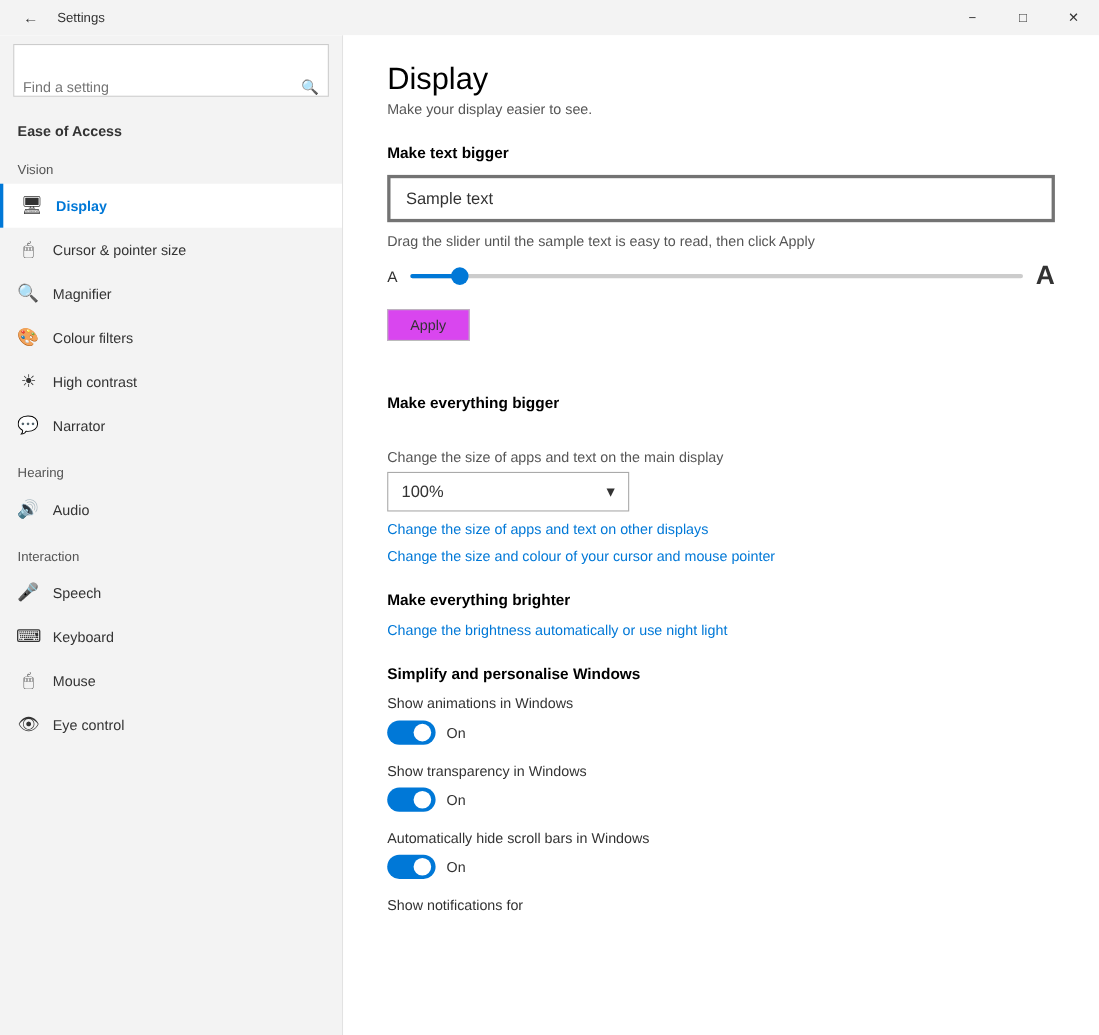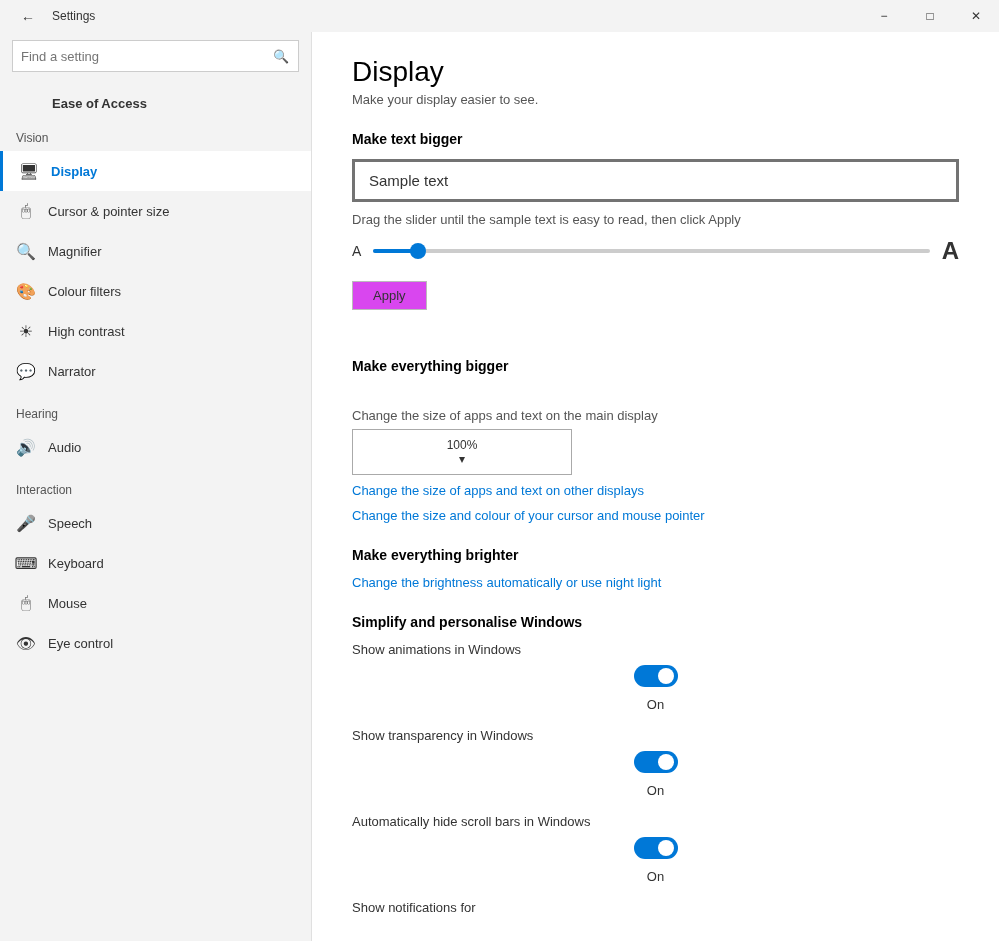--- a/index.html
+++ b/index.html
@@ -12,29 +12,29 @@
     .titlebar-title { font-size: 12px; color: #333; flex: 1; margin-left: 8px; }
     .titlebar-controls { display: flex; margin-left: auto; }
     .titlebar-btn { width: 46px; height: 32px; display: flex; align-items: center; justify-content: center; cursor: pointer; font-size: 12px; color: #333; }
 
     
     .main-layout { display: flex; flex: 1; overflow: hidden; }
 
     
     .sidebar { width: 312px; background: #f3f3f3; display: flex; flex-direction: column; overflow-y: auto; flex-shrink: 0; border-right: 1px solid #e0e0e0; }
     .sidebar-search { padding: 8px 12px 12px; }
-    .search-box { display: flex; align-items: center; border: 1px solid #ccc; background: #fff; height: 32px; padding: 0 8px; }
+    .search-box { display: flex; align-items: flex-end; border: 1px solid #ccc; background: #fff; height: 48px; padding: 0 8px; }
     .search-box input { border: none; outline: none; flex: 1; font-size: 13px; background: transparent; }
     .search-box .search-icon { color: #555; font-size: 13px; }
     .section-label { font-size: 12px; color: #555; padding: 16px 16px 6px; font-weight: 400; }
     .sidebar-item { display: flex; align-items: center; padding: 10px 16px; cursor: pointer; color: #333; font-size: 13px; position: relative; }
     .sidebar-item.active { background: #fff; border-left: 3px solid #0078d7; }
     .sidebar-item.active .item-label { color: #0078d7; font-weight: 600; }
     .sidebar-item .icon { width: 20px; height: 20px; margin-right: 12px; display: flex; align-items: center; justify-content: center; font-size: 16px; flex-shrink: 0; }
-    .sidebar-header { padding: 12px 16px 4px; display: flex; align-items: flex-end; cursor: pointer; margin-left: 36px; }
+    .sidebar-header { padding: 12px 16px 4px; display: flex; align-items: flex-end; cursor: pointer; }
 
     
     .content { flex: 1; overflow-y: auto; padding: 24px 40px; background: #fff; }
     .page-title { font-size: 28px; font-weight: 300; color: #000; margin-bottom: 4px; }
     .page-subtitle { font-size: 13px; color: #555; margin-bottom: 24px; }
 
     .section-title { font-size: 14px; font-weight: 700; color: #000; margin: 24px 0 12px; }
 
     .sample-text-box { border: 3px solid #737373; padding: 10px 14px; font-size: 15px; color: #333; margin-bottom: 10px; }
     .slider-description { font-size: 13px; color: #555; margin-bottom: 10px; }
@@ -43,27 +43,27 @@
     .slider-label-small { font-size: 14px; color: #333; }
     .slider-label-large { font-size: 24px; font-weight: 600; color: #333; }
     .slider-track { flex: 1; height: 4px; background: #ccc; border-radius: 2px; position: relative; }
     .slider-fill { position: absolute; left: 0; top: 0; height: 100%; background: #0078d7; width: 8%; border-radius: 2px; }
     .slider-thumb { position: absolute; top: 50%; left: 8%; transform: translate(-50%, -50%); width: 16px; height: 16px; background: #0078d7; border-radius: 50%; }
 
     .apply-btn { background: #d946ef; border: 1px solid #bbb; padding: 6px 20px; font-size: 13px; cursor: pointer; color: #333; margin-bottom: 24px; }
 
     .dropdown-row { margin-bottom: 8px; }
     .dropdown-label { font-size: 13px; color: #555; margin-bottom: 6px; margin-top: 34px; }
-    .dropdown { display: flex; align-items: center; border: 1px solid #aaa; background: #fff; padding: 8px 12px; width: 220px; cursor: pointer; font-size: 12px; color: #333; justify-content: space-between; flex-direction: column; }
+    .dropdown { display: flex; align-items: center; border: 1px solid #aaa; background: #fff; padding: 8px 12px; width: 220px; cursor: pointer; font-size: 15px; color: #333; justify-content: space-between; }
 
     .link-text { color: #0078d7; font-size: 13px; cursor: pointer; margin-bottom: 10px; text-decoration: none; display: block; }
 
     .toggle-row { display: flex; flex-direction: column; margin-bottom: 16px; }
     .toggle-label { font-size: 13px; color: #333; margin-bottom: 8px; }
-    .toggle-control { display: flex; align-items: center; gap: 10px; flex-direction: column; }
+    .toggle-control { display: flex; align-items: center; gap: 10px; }
     .toggle { width: 44px; height: 22px; border-radius: 11px; background: #0078d7; position: relative; cursor: pointer; flex-shrink: 0; }
     .toggle-knob { position: absolute; width: 16px; height: 16px; background: #fff; border-radius: 50%; top: 3px; right: 4px; }
     .toggle-value { font-size: 13px; color: #333; }
 
     .show-notif { font-size: 13px; color: #333; margin-top: 8px; }
 
     
     ::-webkit-scrollbar { width: 6px; }
     ::-webkit-scrollbar-thumb { background: #ccc; border-radius: 3px; }
   </style>

